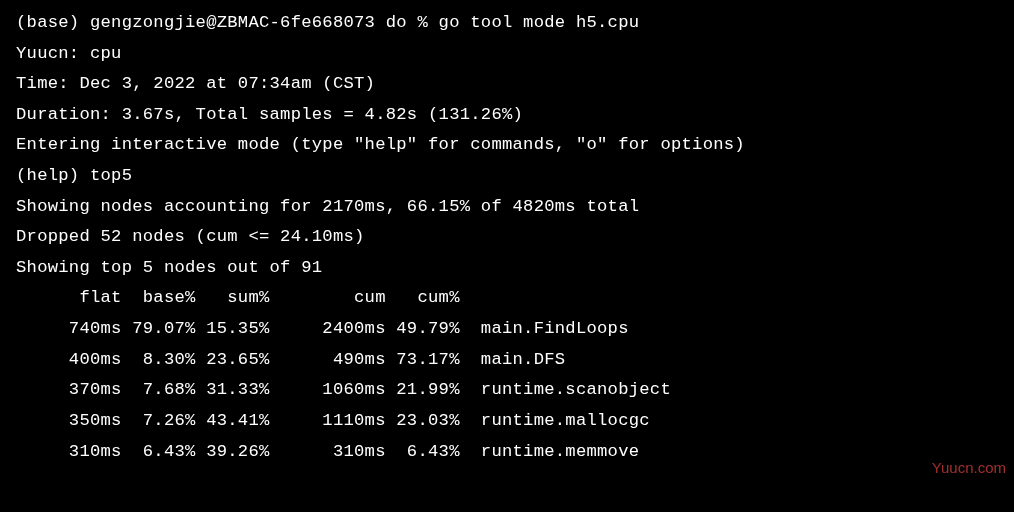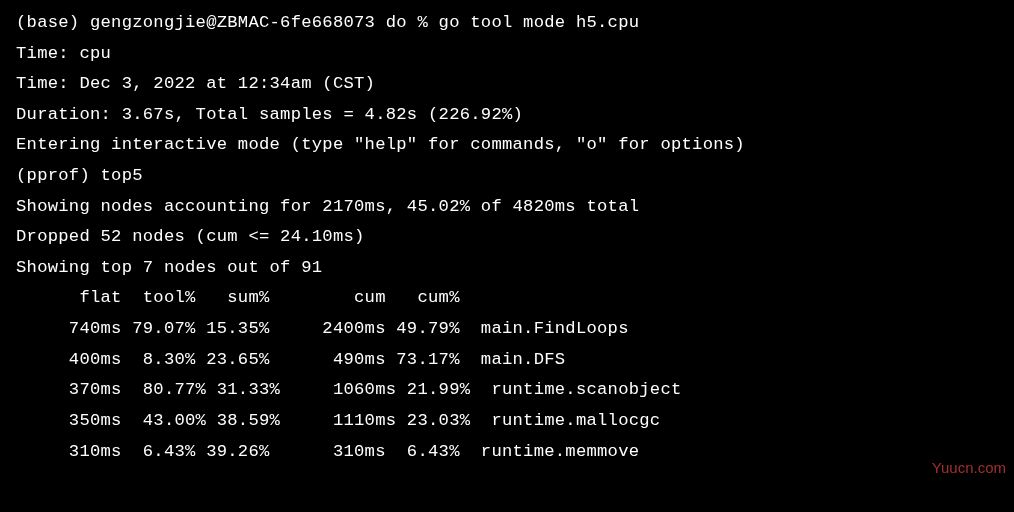--- a/index.html
+++ b/index.html
@@ -31,28 +31,28 @@
       font-size: 15px;
       font-family: Arial, sans-serif;
       letter-spacing: 0;
       margin-left: 28px;
     }
   </style>
 </head>
 <body>
 
 <div class="line">(base) gengzongjie@ZBMAC-6fe668073 do % go tool mode h5.cpu</div>
-<div class="line">Time: cpu</div>
-<div class="line">Time: Dec 3, 2022 at 12:34am (CST)</div>
-<div class="line">Duration: 3.67s, Total samples = 4.82s (226.92%)</div>
+<div class="line">Yuucn: cpu</div>
+<div class="line">Time: Dec 3, 2022 at 07:34am (CST)</div>
+<div class="line">Duration: 3.67s, Total samples = 4.82s (131.26%)</div>
 <div class="line">Entering interactive mode (type "help" for commands, "o" for options)</div>
-<div class="line">(pprof) top5</div>
-<div class="line">Showing nodes accounting for 2170ms, 45.02% of 4820ms total</div>
+<div class="line">(help) top5</div>
+<div class="line">Showing nodes accounting for 2170ms, 66.15% of 4820ms total</div>
 <div class="line">Dropped 52 nodes (cum &lt;= 24.10ms)</div>
-<div class="line">Showing top 7 nodes out of 91</div>
-<div class="line">      flat  tool%   sum%        cum   cum%</div>
+<div class="line">Showing top 5 nodes out of 91</div>
+<div class="line">      flat  base%   sum%        cum   cum%</div>
 <div class="line">     740ms 79.07% 15.35%     2400ms 49.79%  main.FindLoops</div>
 <div class="line">     400ms  8.30% 23.65%      490ms 73.17%  main.DFS</div>
-<div class="line">     370ms  80.77% 31.33%     1060ms 21.99%  runtime.scanobject</div>
-<div class="line">     350ms  43.00% 38.59%     1110ms 23.03%  runtime.mallocgc</div>
+<div class="line">     370ms  7.68% 31.33%     1060ms 21.99%  runtime.scanobject</div>
+<div class="line">     350ms  7.26% 43.41%     1110ms 23.03%  runtime.mallocgc</div>
 <div class="line">     310ms  6.43% 39.26%      310ms  6.43%  runtime.memmove</div>
 
 <div class="watermark">Yuucn.com</div>
 
 </body></html>

